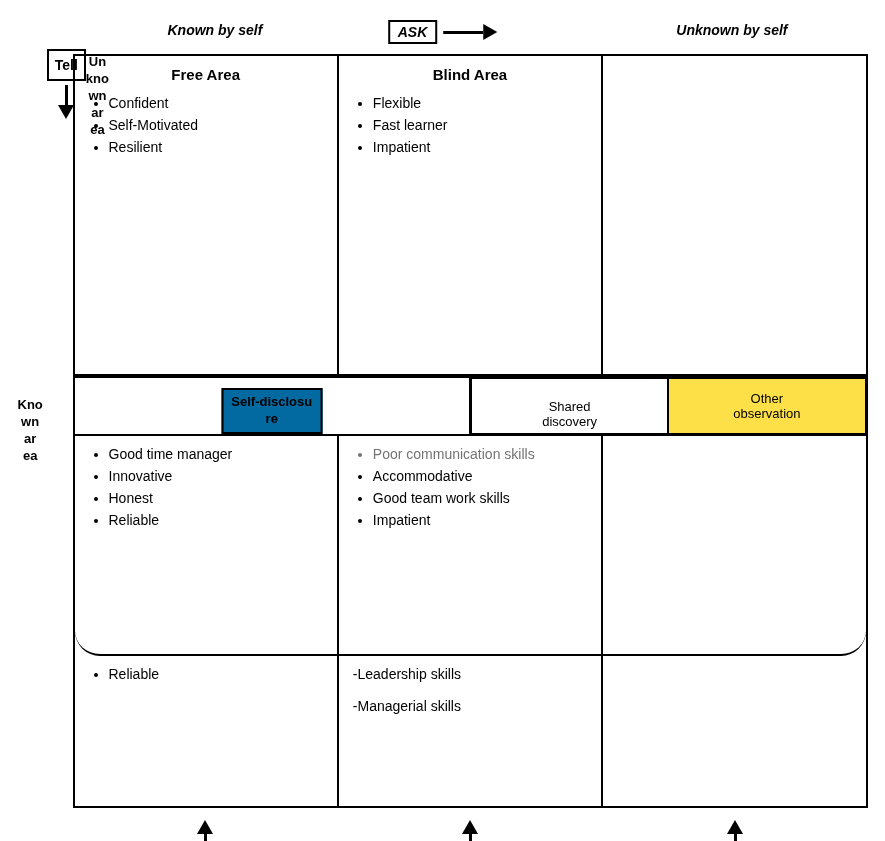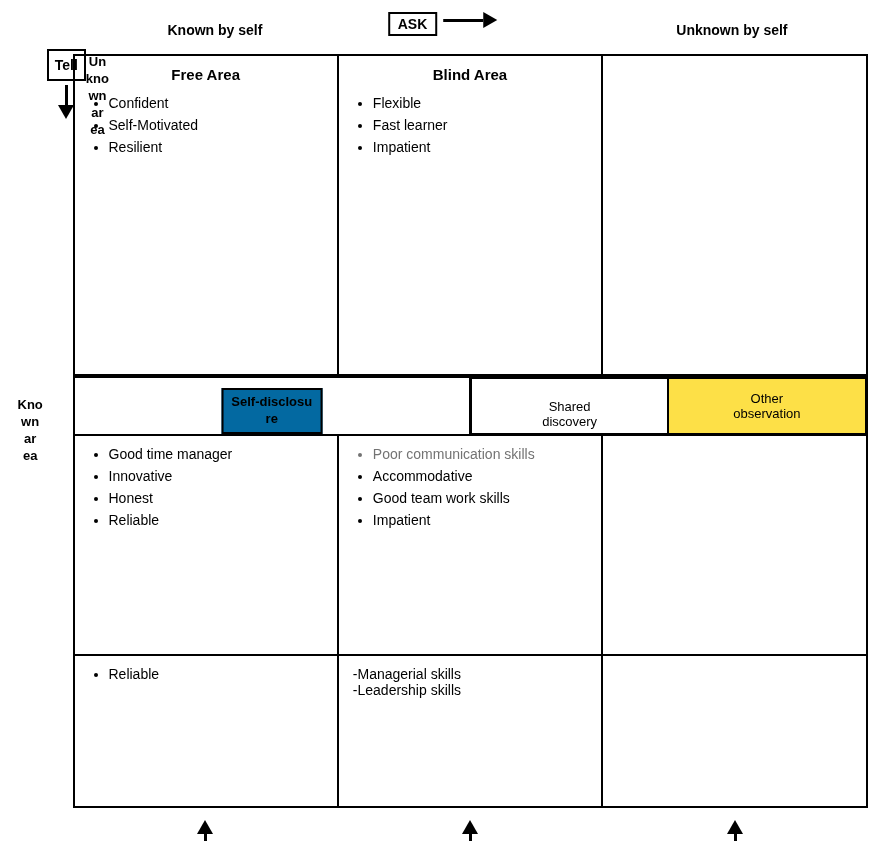--- a/index.html
+++ b/index.html
@@ -20,40 +20,41 @@
     }
 
     
     .top-labels {
       display: flex;
       justify-content: space-around;
       align-items: center;
       margin-bottom: 4px;
       position: relative;
       height: 40px;
+      font-style: italic;
     }
     .label-known-self {
       position: absolute;
       left: 150px;
       font-weight: bold;
       font-size: 14px;
     }
     .label-unknown-self {
       position: absolute;
       right: 80px;
       font-weight: bold;
       font-size: 14px;
     }
     .ask-box {
       position: absolute;
       left: 50%;
       transform: translateX(-50%);
-      top: 2px;
-      display: flex;
-      align-items: flex-start;
+      top: 10px;
+      display: flex;
+      align-items: center;
       gap: 6px;
     }
     .ask-label {
       border: 2px solid #000;
       padding: 2px 8px;
       font-weight: bold;
       font-size: 14px;
     }
     .arrow-right {
       display: flex;
@@ -363,21 +364,21 @@
         <div class="mid-right">
           <div class="shared-box">
             <span>Shared<br>discovery</span>
           </div>
           <div class="other-box">
             <span>Other<br>observation</span>
           </div>
         </div>
       </div>
 
-      <div class="grid-row-top" style="min-height: 220px; flex: 0 0 220px;">
+      <div class="grid-row-top" style="min-height: 220px; flex: 0 0 220px; border-radius: 25px;">
 
         <div class="grid-cell">
           <ul>
             <li>Good time manager</li>
             <li>Innovative</li>
             <li>Honest</li>
             <li>Reliable</li>
           </ul>
         </div>
 
@@ -394,22 +395,22 @@
         </div>
       </div>
 
       <div class="grid-row-bottom">
         <div class="grid-cell">
           <ul>
             <li>Reliable</li>
           </ul>
         </div>
         <div class="grid-cell">
+          <div style="margin-bottom: 16px; font-size: 14px;">-Leadership skills</div>
           <div style="font-size: 14px;">-Managerial skills</div>
-          <div style="margin-bottom: 16px; font-size: 14px;">-Leadership skills</div>
         </div>
         <div class="grid-cell">
         </div>
       </div>
 
     </div>
   </div>
 
   <div class="bottom-labels">
     <div class="bottom-label-item">

